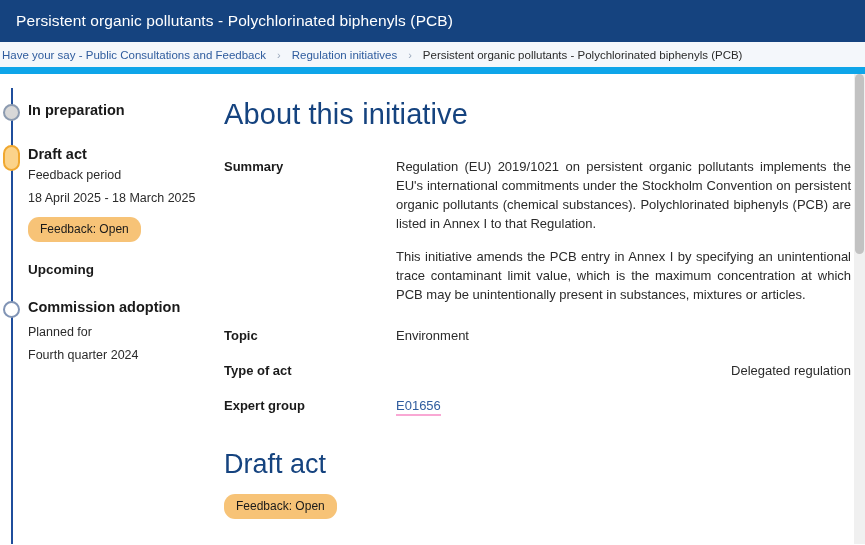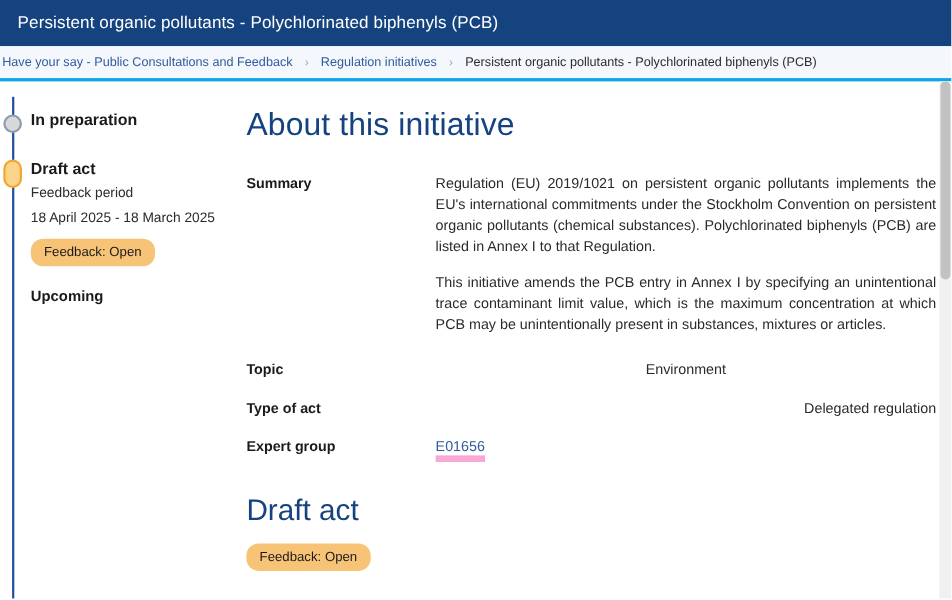--- a/index.html
+++ b/index.html
@@ -28,21 +28,21 @@
     letter-spacing: 0.1px;
     white-space: nowrap;
     overflow: hidden;
     text-overflow: ellipsis;
   }
 
   
   .breadcrumb {
     height: 32px;
     background: #f4f7fb;
-    border-bottom: 3px solid #0ea5e9;
+    border-bottom: 7px solid #0ea5e9;
     display: flex;
     align-items: center;
     padding: 0 0 0 2px;
     font-size: 11.5px;
     color: #404040;
   }
   .crumb-link {
     color: #2f5c9e;
     text-decoration: none;
     white-space: nowrap;
@@ -179,21 +179,21 @@
     line-height: 19px;
     text-align: justify;
     padding-right: 4px;
   }
   .row-value p { margin: 0 0 14px 0; }
   .row-value p:last-child { margin-bottom: 0; }
   .link-value {
     color: #2f5c9e;
     font-size: 13px;
     text-decoration: none;
-    border-bottom: 6px solid #f9a8d4;
+    border-bottom: 2px solid #f9a8d4;
     padding-bottom: 1px;
   }
   .draft-badge-wrap { padding-left: 0; }
 
   
   .scrollbar {
     position: absolute;
     right: 0;
     top: 0;
     width: 11px;
@@ -244,36 +244,42 @@
       <div class="tl-dates">18 April 2025 - 18 March 2025</div>
       <span class="badge">Feedback: Open</span>
     </div>
 
     <div class="tl-item" style="padding-left:28px;">
       <div class="tl-upcoming">Upcoming</div>
     </div>
 
     <div class="tl-spacer-sm"></div>
 
+    <div class="tl-item">
+      <span class="tl-dot future"></span>
+      <div class="tl-title">Commission adoption</div>
+      <div class="tl-sub" style="margin-top:6px;">Planned for</div>
+      <div class="tl-dates">Fourth quarter 2024</div>
+    </div>
   </aside>
 
   <main class="main">
     <h1 class="page-title">About this initiative</h1>
 
     <div class="row">
       <div class="row-label">Summary</div>
       <div class="row-value">
         <p>Regulation (EU) 2019/1021 on persistent organic pollutants implements the EU's international commitments under the Stockholm Convention on persistent organic pollutants (chemical substances). Polychlorinated biphenyls (PCB) are listed in Annex I to that Regulation.</p>
         <p>This initiative amends the PCB entry in Annex I by specifying an unintentional trace contaminant limit value, which is the maximum concentration at which PCB may be unintentionally present in substances, mixtures or articles.</p>
       </div>
     </div>
 
     <div class="row" style="margin-top:22px;">
       <div class="row-label">Topic</div>
-      <div class="row-value" style="text-align:center;">Environment</div>
+      <div class="row-value" style="text-align:left;">Environment</div>
     </div>
 
     <div class="row">
       <div class="row-label">Type of act</div>
       <div class="row-value" style="text-align:right;">Delegated regulation</div>
     </div>
 
     <div class="row">
       <div class="row-label">Expert group</div>
       <div class="row-value" style="text-align:left;">

